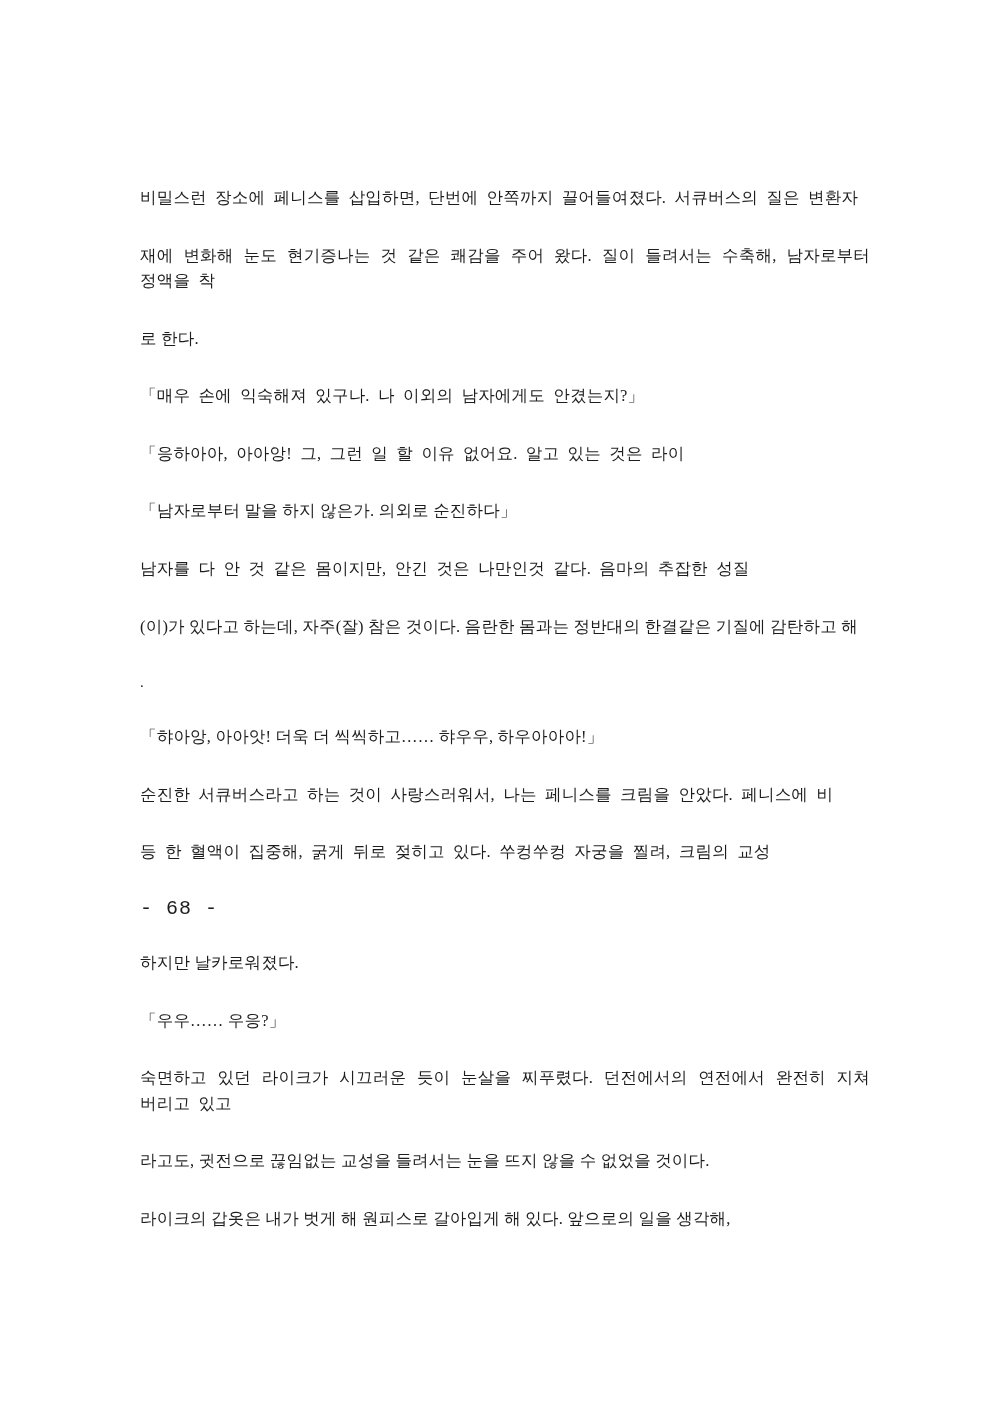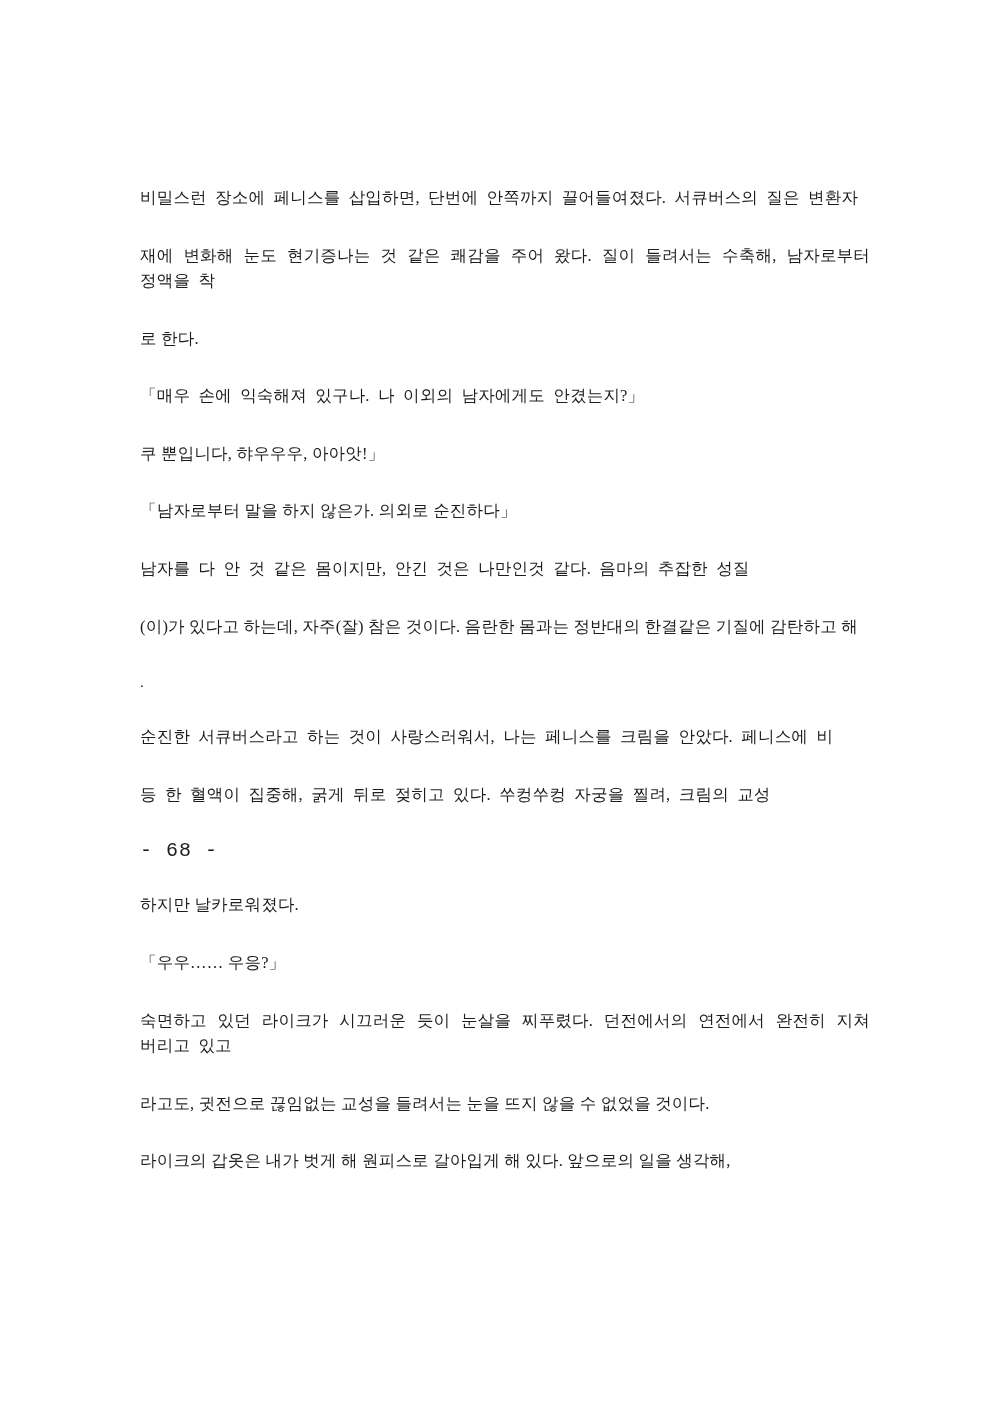--- a/index.html
+++ b/index.html
@@ -53,25 +53,26 @@
 </head>
 <body>
 
 <div class="page">
   <div class="doc-body">
 
     <p class="para wide-space">비밀스런 장소에 페니스를 삽입하면, 단번에 안쪽까지 끌어들여졌다. 서큐버스의 질은 변환자</p>
     <p class="para wide-space">재에 변화해 눈도 현기증나는 것 같은 쾌감을 주어 왔다. 질이 들려서는 수축해, 남자로부터 정액을 착</p>
     <p class="para">로 한다.</p>
     <p class="para wide-space">「매우 손에 익숙해져 있구나. 나 이외의 남자에게도 안겼는지?」</p>
-    <p class="para">쿠 뿐입니다, 햐우우우, 아아앗!」</p>
+    <p class="para wide-space">「응하아아, 아아앙! 그, 그런 일 할 이유 없어요. 알고 있는 것은 라이</p>
     <p class="para">「남자로부터 말을 하지 않은가. 의외로 순진하다」</p>
     <p class="para wide-space">남자를 다 안 것 같은 몸이지만, 안긴 것은 나만인것 같다. 음마의 추잡한 성질</p>
     <p class="para">(이)가 있다고 하는데, 자주(잘) 참은 것이다. 음란한 몸과는 정반대의 한결같은 기질에 감탄하고 해</p>
     <p class="para dot">.</p>
+    <p class="para">「햐아앙, 아아앗! 더욱 더 씩씩하고…… 햐우우, 하우아아아!」</p>
     <p class="para wide-space">순진한 서큐버스라고 하는 것이 사랑스러워서, 나는 페니스를 크림을 안았다. 페니스에 비</p>
     <p class="para wide-space">등 한 혈액이 집중해, 굵게 뒤로 젖히고 있다. 쑤컹쑤컹 자궁을 찔려, 크림의 교성</p>
 
     <p class="page-number">- 68 -</p>
 
     <p class="para">하지만 날카로워졌다.</p>
     <p class="para">「우우…… 우응?」</p>
     <p class="para wide-space">숙면하고 있던 라이크가 시끄러운 듯이 눈살을 찌푸렸다. 던전에서의 연전에서 완전히 지쳐 버리고 있고</p>
     <p class="para">라고도, 귓전으로 끊임없는 교성을 들려서는 눈을 뜨지 않을 수 없었을 것이다.</p>
     <p class="para">라이크의 갑옷은 내가 벗게 해 원피스로 갈아입게 해 있다. 앞으로의 일을 생각해,</p>

